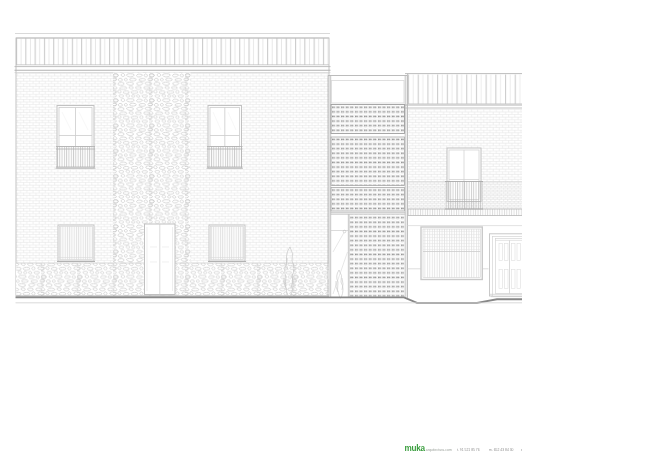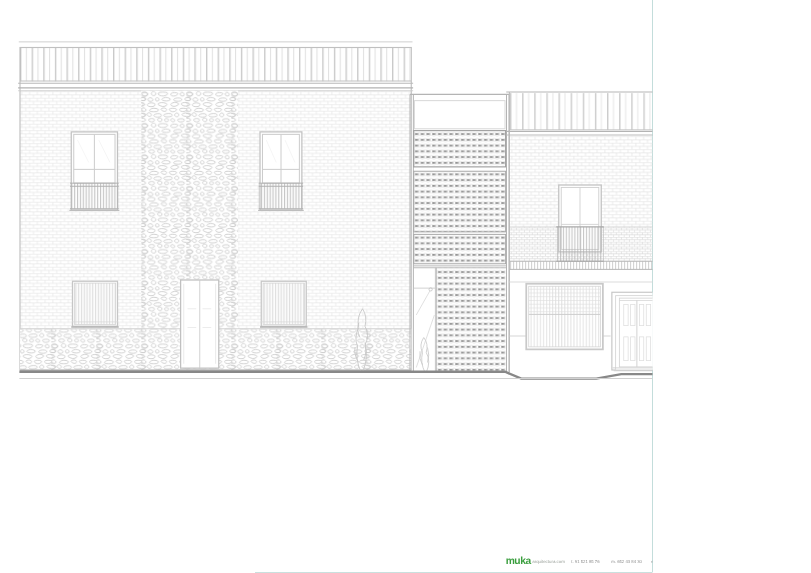--- a/index.html
+++ b/index.html
@@ -1,16 +1,16 @@
 <!DOCTYPE html>
 <html><head>
 <meta charset="utf-8">
 <style>
   html,body{margin:0;padding:0;background:#ffffff;}
-  #page{width:522px;height:458px;position:relative;background:#0f766e;overflow:hidden;}
+  #page{width:522px;height:458px;position:relative;background:#f9a8d4;overflow:hidden;}
   svg{display:block;}
   text{font-family:"Liberation Sans", sans-serif;}
 </style>
 </head>
 <body>
 <div id="page">
 <svg width="649" height="458" viewBox="0 0 649 458">
 <defs>
   <pattern id="brickL" width="6.2" height="5.2" patternUnits="userSpaceOnUse" x="16" y="73">
     <path d="M0,0.3 H6.2 M0,2.9 H6.2 M1.5,0.3 V2.9 M4.6,2.9 V5.5" stroke="#e4e4e4" stroke-width="0.55" fill="none"></path>

